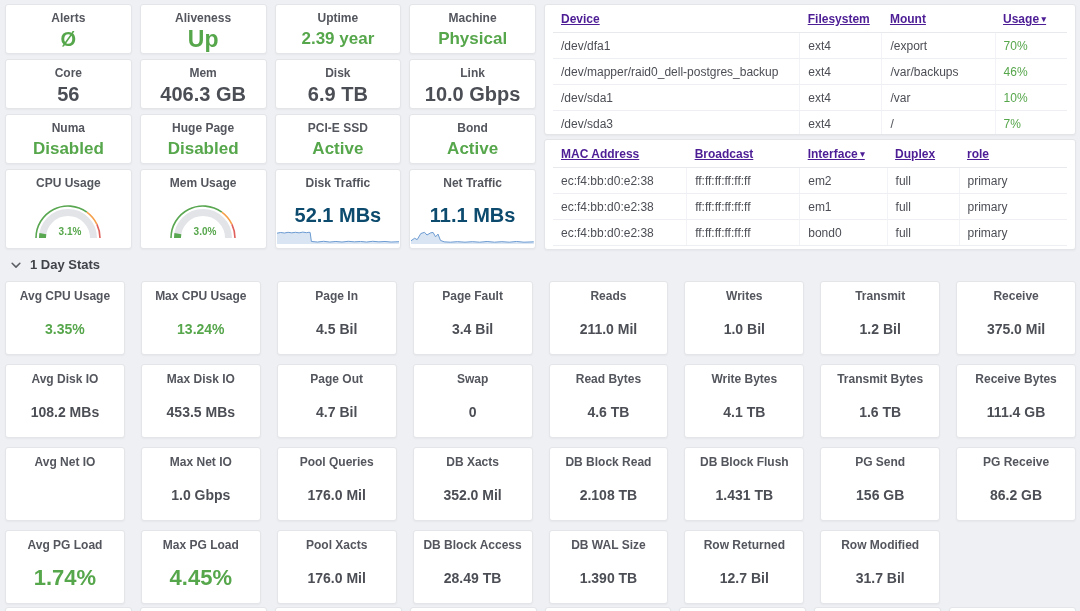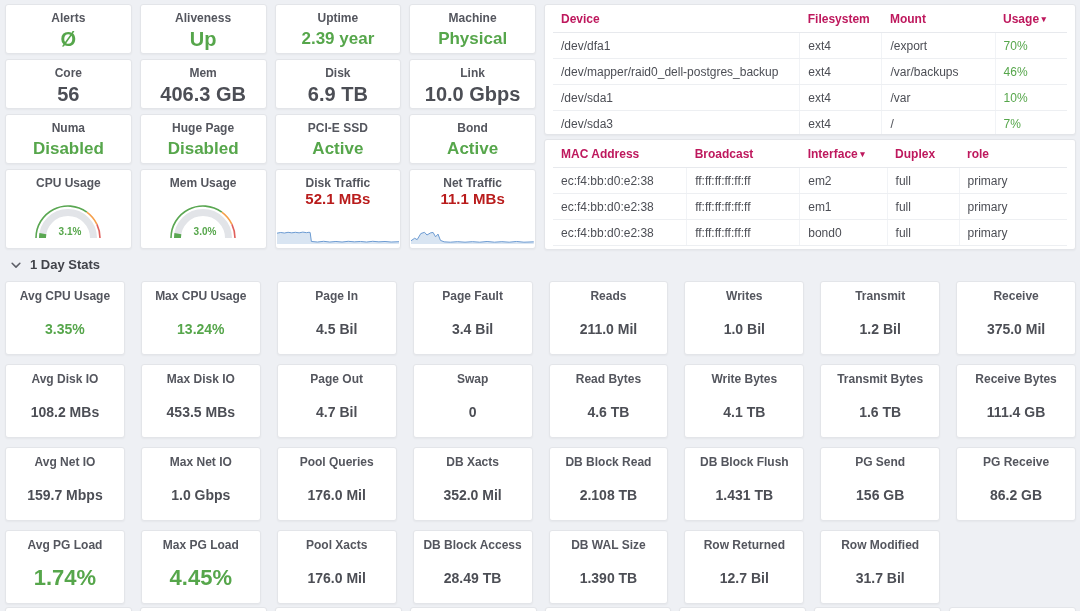--- a/index.html
+++ b/index.html
@@ -13,33 +13,33 @@
     display:grid; grid-template-columns:repeat(4,1fr); grid-template-rows:50px 50px 50px 80px; gap:5px 8px; }
 
   .stat { display:flex; flex-direction:column; align-items:center; overflow:hidden; position:relative; }
   .p-title { font-size:12px; font-weight:700; color:#54565e; margin-top:6px; white-space:nowrap; cursor:pointer; }
   .stat-valwrap { flex:1; display:flex; align-items:center; justify-content:center; width:100%; }
   .stat-value { font-weight:700; white-space:nowrap; }
   .v-green { color:#56a64b; }
   .v-dark  { color:#4c4e55; }
   .sz-md { font-size:17px; }
   .sz-lg { font-size:20px; }
-  .sz-xl { font-size:20px; }
+  .sz-xl { font-size:23px; }
 
   
   .gauge-svg { display:block; margin-top:2px; }
-  .spark-val { font-size:15px; font-weight:700; color:#b91c1c; }
+  .spark-val { font-size:20px; font-weight:700; color:#0c4a6e; margin-top:14px; }
   .spark-svg { position:absolute; left:1px; right:1px; bottom:4px; width:calc(100% - 2px); height:18px; }
 
   
   .table-panel { position:absolute; left:544px; width:532px; padding:0 8px; overflow:hidden; }
   #fs-panel  { top:4px;   height:131px; }
   #net-panel { top:139px; height:111px; }
   table { width:100%; border-collapse:collapse; font-size:12px; table-layout:fixed; }
-  th { color:#be185d; font-weight:700; text-align:left; padding:7px 8px 6px; border-bottom:1px solid #e7e9ed; cursor:pointer; white-space:nowrap; overflow:hidden; }
+  th { color:#4c1d95; font-weight:700; text-align:left; padding:7px 8px 6px; border-bottom:1px solid #e7e9ed; cursor:pointer; white-space:nowrap; overflow:hidden;text-decoration:underline; }
   td { color:#4c4e55; padding:6px 8px 5px; border-bottom:1px solid #edeff2; border-left:1px solid #f1f3f6; white-space:nowrap; overflow:hidden; }
   td:first-child { border-left:none;margin-top:6px; }
   td.c-green { color:#56a64b; }
   .sort-caret { font-size:9px; position:relative; top:-1px; }
 
   #fs-table  th:nth-child(1), #fs-table  td:nth-child(1) { width:48%; }
   #fs-table  th:nth-child(2), #fs-table  td:nth-child(2) { width:16%; }
   #fs-table  th:nth-child(3), #fs-table  td:nth-child(3) { width:22%; }
   #fs-table  th:nth-child(4), #fs-table  td:nth-child(4) { width:14%; }
   #net-table th:nth-child(1), #net-table td:nth-child(1) { width:26%; }
@@ -364,23 +364,20 @@
         </div>
       </div>
       <div class="panel stat">
         <div class="p-title">Receive Bytes</div>
         <div class="stat-valwrap">
           <span class="stat-value v-dark day-value">111.4 GB</span>
         </div>
       </div>
       <div class="panel stat">
         <div class="p-title">Avg Net IO</div>
-        <div class="stat-valwrap">
-          <span class="stat-value v-dark day-value">159.7 Mbps</span>
-        </div>
       </div>
       <div class="panel stat">
         <div class="p-title">Max Net IO</div>
         <div class="stat-valwrap">
           <span class="stat-value v-dark day-value">1.0 Gbps</span>
         </div>
       </div>
       <div class="panel stat">
         <div class="p-title">Pool Queries</div>
         <div class="stat-valwrap">

